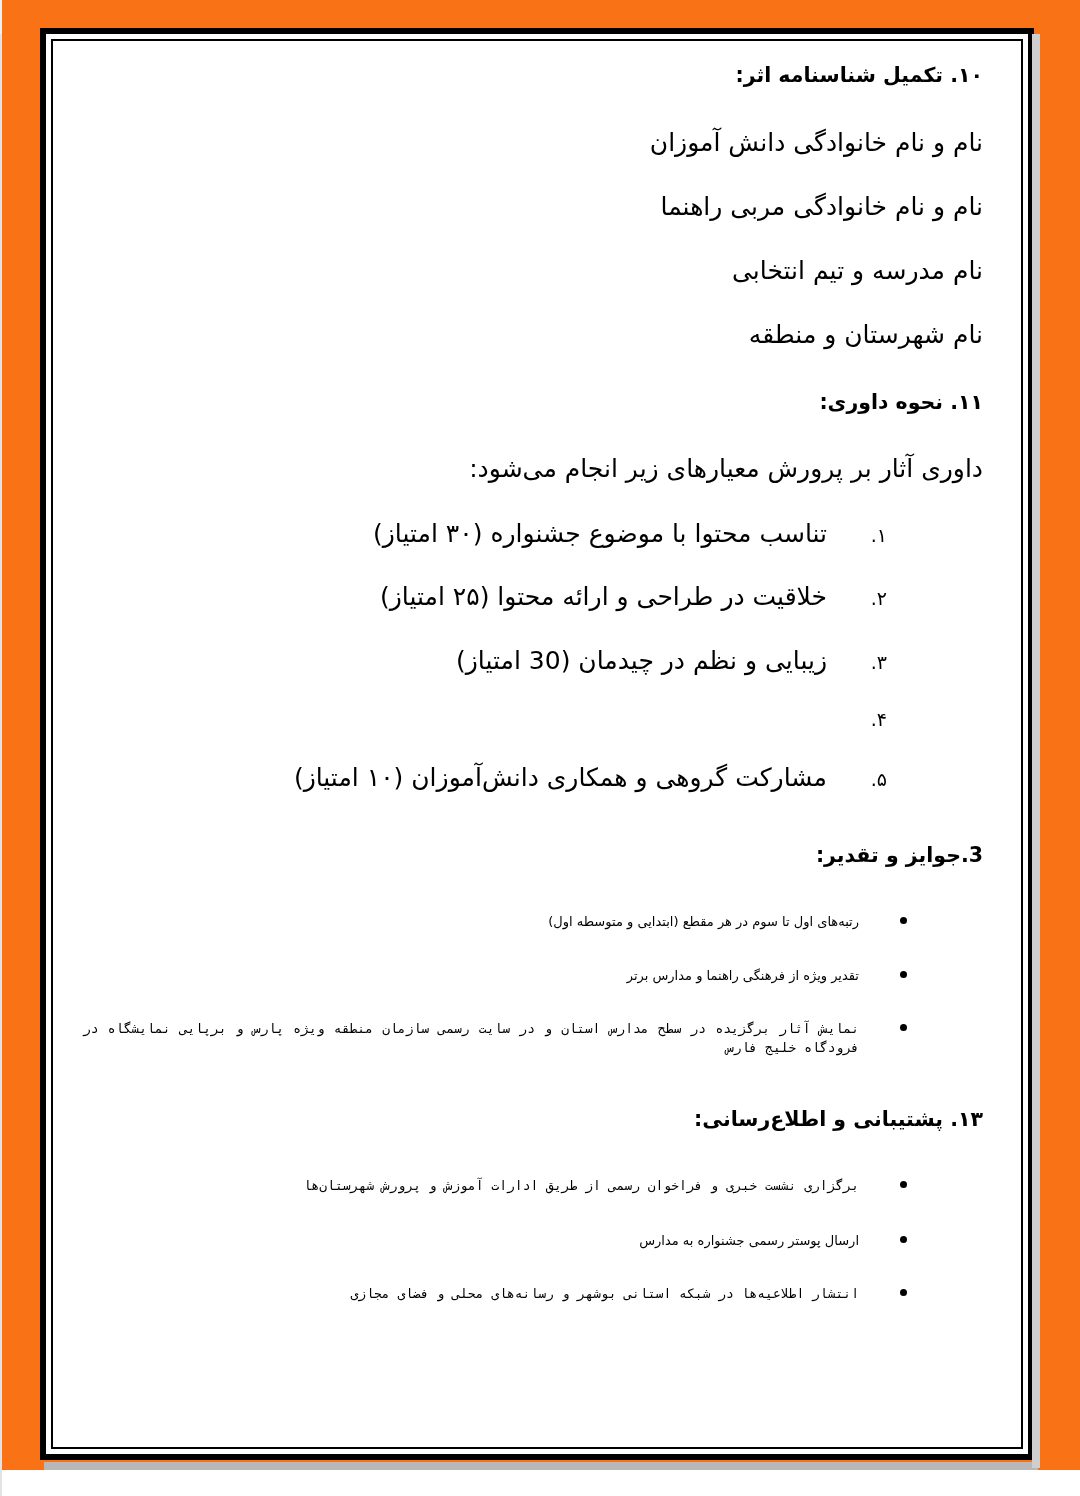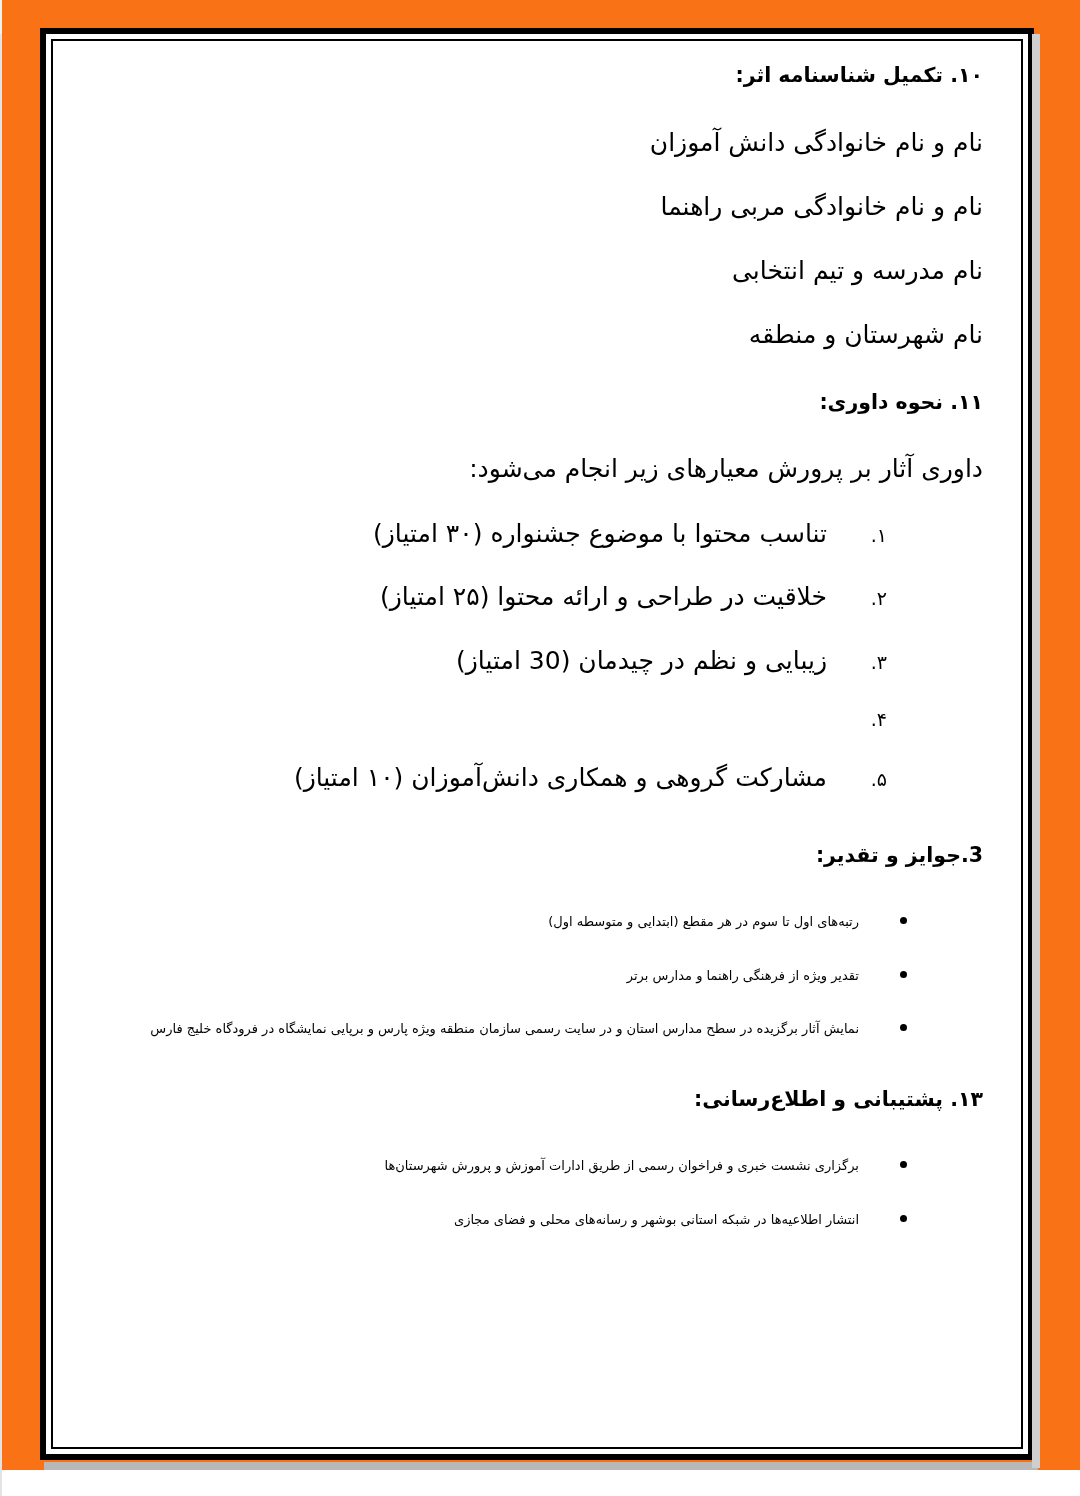--- a/index.html
+++ b/index.html
@@ -162,21 +162,21 @@
     vertical-align: middle;
   }
   .bullet-text {
     font-size: 13px;
     line-height: 1.45;
     text-align: right;
     flex: 1 1 auto;
   }
   
   .bullet-row.wide { padding-right: 84px; }
-  .bullet-row.wide .bullet-text { max-width: 900px; text-align: justify; }
+  .bullet-row.wide .bullet-text { max-width: 900px; text-align: justify; font-family: Liberation Mono, monospace; }
 </style>
 </head>
 <body>
 
 <div id="top-strip"></div>
 <div id="left-gutter"></div>
 
 <div id="page-sheet">
   <div id="page-frame">
     <div id="page-frame-inner">
@@ -259,20 +259,26 @@
         <div>
           <p class="section-heading">۱۳. پشتیبانی و اطلاع‌رسانی:</p>
           <div class="spacer-lg"></div>
 
           <ul class="bullet-list">
             <li class="bullet-row wide">
               <span class="bullet-marker">
                 <span class="bullet-dot"></span>
               </span>
               <span class="bullet-text">برگزاری نشست خبری و فراخوان رسمی از طریق ادارات آموزش و پرورش شهرستان‌ها</span>
+            </li>
+            <li class="bullet-row">
+              <span class="bullet-marker">
+                <span class="bullet-dot"></span>
+              </span>
+              <span class="bullet-text">ارسال پوستر رسمی جشنواره به مدارس</span>
             </li>
             <li class="bullet-row wide">
               <span class="bullet-marker">
                 <span class="bullet-dot"></span>
               </span>
               <span class="bullet-text">انتشار اطلاعیه‌ها در شبکه استانی بوشهر و رسانه‌های محلی و فضای مجازی</span>
             </li>
           </ul>
         </div>
 

